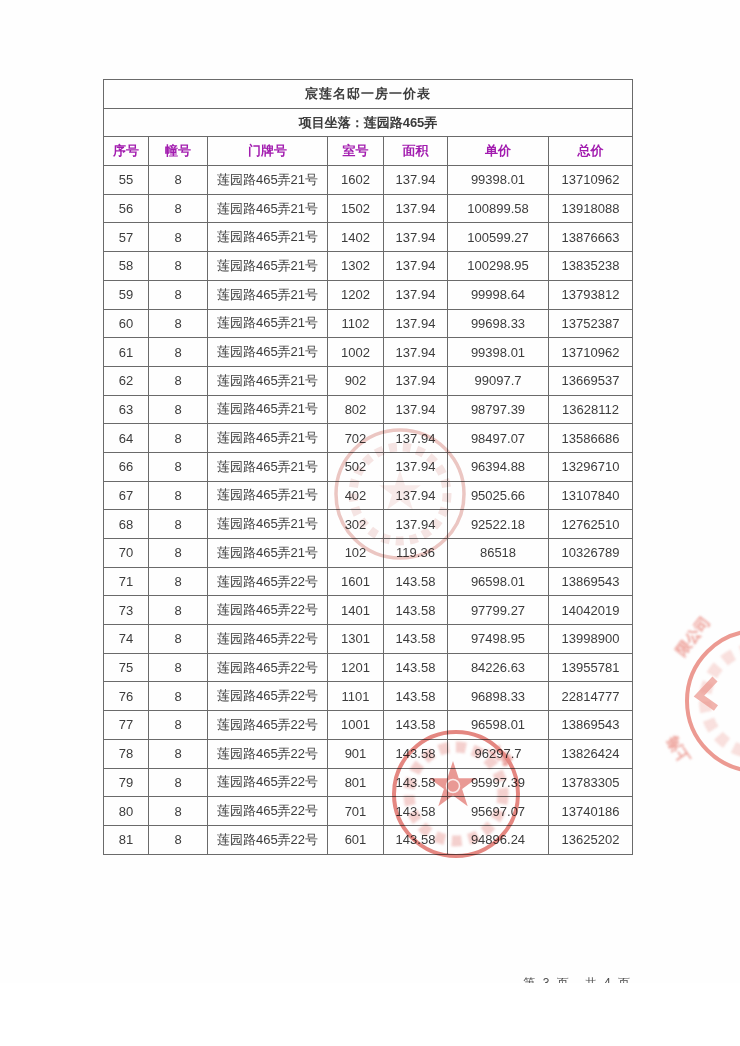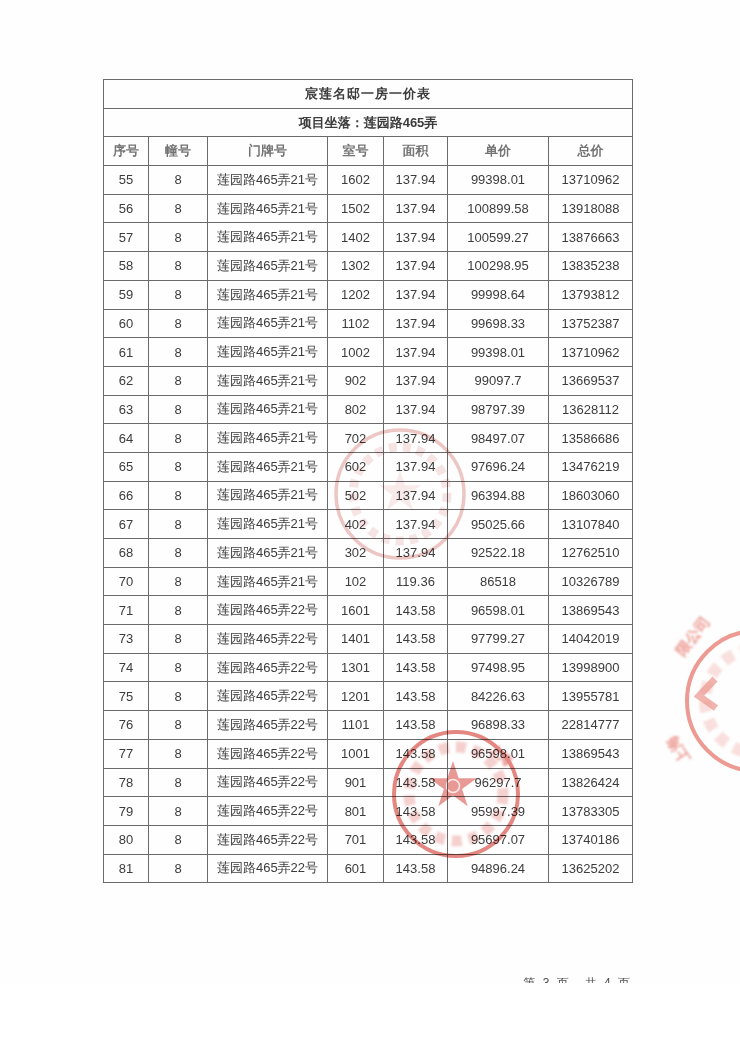--- a/index.html
+++ b/index.html
@@ -2,21 +2,21 @@
 <html><head>
 <meta charset="utf-8">
 <style>
   html,body{margin:0;padding:0;background:#ffffff;}
   .page{position:relative;width:740px;height:983px;background:#fefefe;overflow:hidden;
         font-family:Liberation Sans, sans-serif;color:#3a3a3a;}
   table.price{position:absolute;left:103px;top:79px;width:529px;border-collapse:collapse;
         table-layout:fixed;background:transparent;}
   .price td,.price th{border:1px solid #6a6a6a;text-align:center;font-size:13px;
         padding:0;height:27.7px;color:#3c3c3c;overflow:hidden;white-space:nowrap;}
-  .price th{font-weight:700;color:#737373;}
+  .price th{font-weight:700;color:#a21caf;}
   .title-cell{font-size:17px;font-weight:700;letter-spacing:1px;color:#2f2f2f;height:27px;}
   .loc-cell{text-align:left;font-weight:700;padding-left:5px;font-size:13.5px;color:#2f2f2f;height:27px;}
   .footer{position:absolute;left:103px;top:975px;width:529px;text-align:right;
         font-size:12px;color:#4c4c4c;letter-spacing:2px;}
   .watermark{position:absolute;left:556px;top:1018px;font-size:17px;font-weight:700;
         color:#f7f7f7;letter-spacing:0.5px;
         text-shadow:2px 2px 1px #8a8a8a,1px 1px 0 #9b9b9b,-1px -1px 0 #ececec;}
   .stamp{position:absolute;mix-blend-mode:multiply;pointer-events:none;}
   .stamp-blur{filter:blur(0.7px);}
 </style>
@@ -137,36 +137,27 @@
         <tr>
           <td>64</td>
           <td>8</td>
           <td>莲园路465弄21号</td>
           <td>702</td>
           <td>137.94</td>
           <td>98497.07</td>
           <td>13586686</td>
         </tr>
         <tr>
-          <td>65</td>
-          <td>8</td>
-          <td>莲园路465弄21号</td>
-          <td>602</td>
-          <td>137.94</td>
-          <td>97696.24</td>
-          <td>13476219</td>
-        </tr>
-        <tr>
           <td>66</td>
           <td>8</td>
           <td>莲园路465弄21号</td>
           <td>502</td>
           <td>137.94</td>
           <td>96394.88</td>
-          <td>18603060</td>
+          <td>13296710</td>
         </tr>
         <tr>
           <td>67</td>
           <td>8</td>
           <td>莲园路465弄21号</td>
           <td>402</td>
           <td>137.94</td>
           <td>95025.66</td>
           <td>13107840</td>
         </tr>

